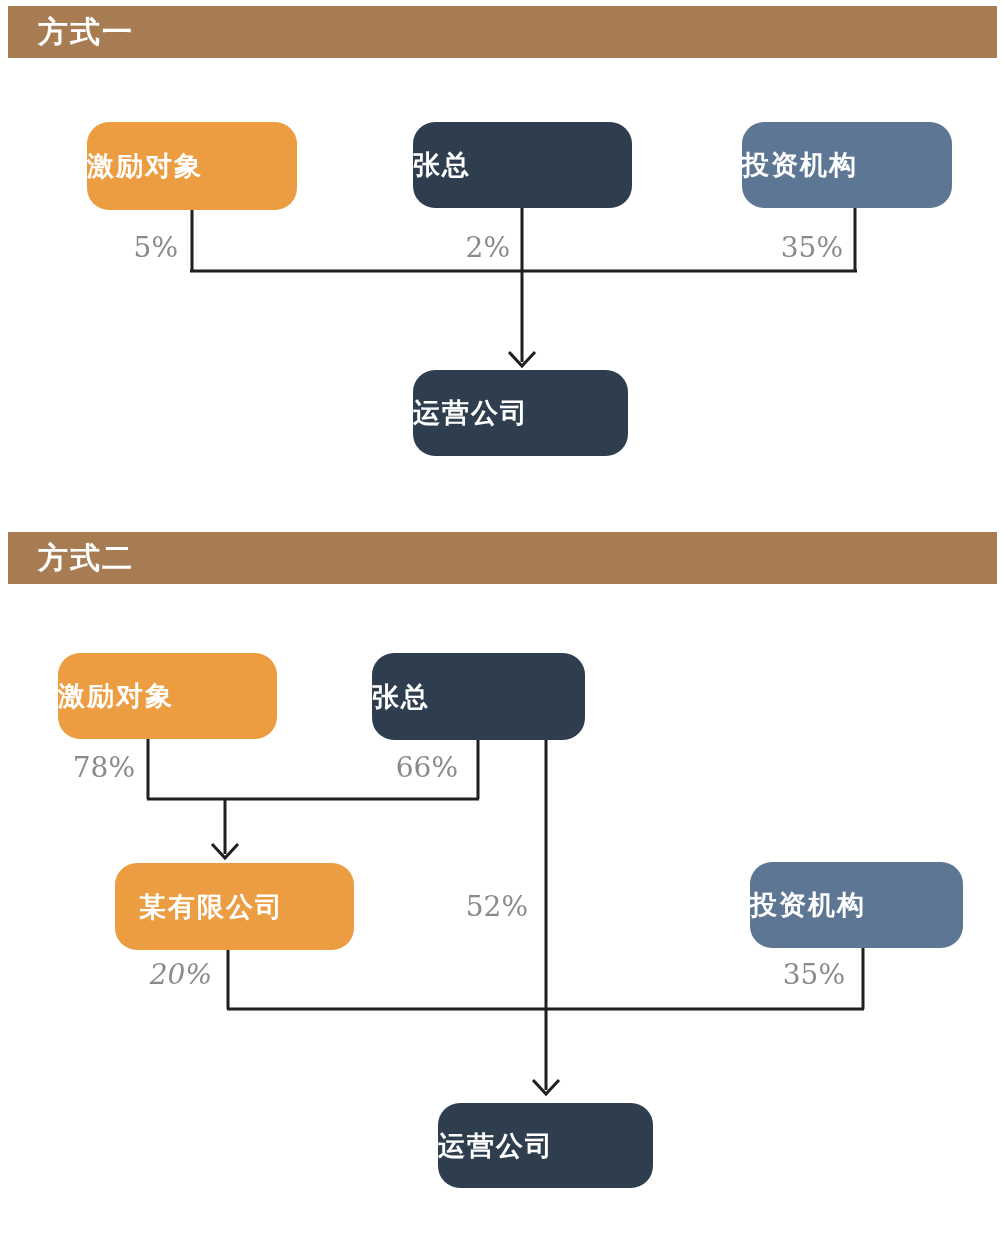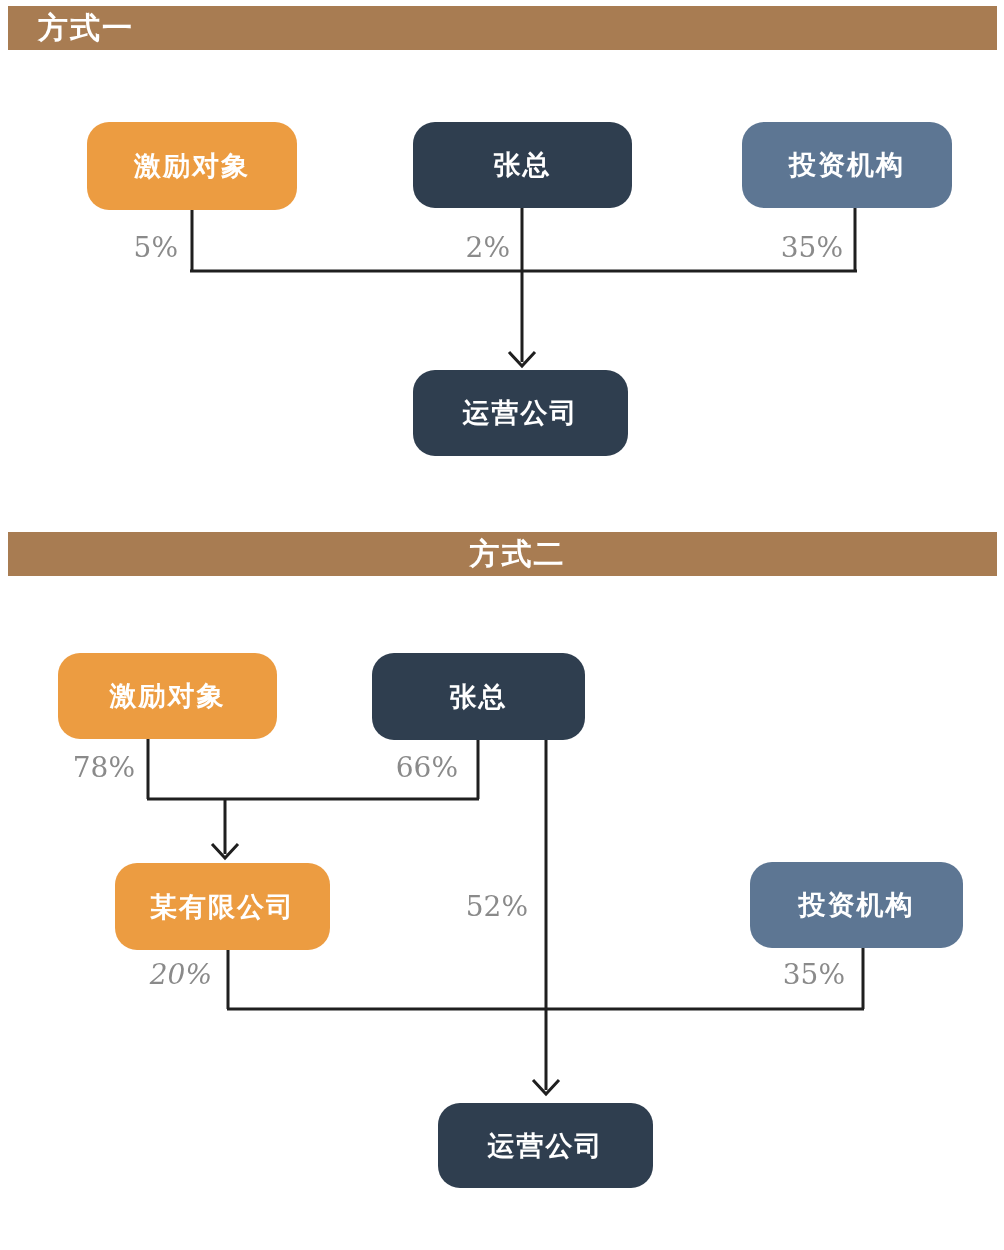--- a/index.html
+++ b/index.html
@@ -5,30 +5,30 @@
   :root{
     --band:#A87C52; --orange:#EC9C41; --navy:#2F3E4F; --slate:#5D7693;
     --line:#1F1F1F; --label_gray:#8A8A8A; --background:#FFFFFF; --text_white:#FFFFFF;
   }
   html,body{margin:0;padding:0;background:var(--background);}
   .canvas{
     position:relative; width:1004px; height:1250px; background:var(--background);
     font-family:"Liberation Sans", sans-serif; overflow:hidden;
   }
   .band{
-    position:absolute; left:8px; width:989px; height:44px;
+    position:absolute; left:8px; width:989px; height:52px;
     background:var(--band); color:var(--text_white);
     display:flex; align-items:center; padding-left:30px; box-sizing:border-box;
     font-size:30px; font-weight:bold; letter-spacing:2px;
   }
   .band.b1{top:6px;}
-  .band.b2{top:532px;justify-content:center;}
+  .band.b2{top:532px;}
   .node{
     position:absolute; border-radius:22px;
-    display:flex; align-items:center; justify-content:center;
+    display:flex; align-items:center; 
     color:var(--text_white); font-size:27px; font-weight:bold; letter-spacing:2px;
   }
   .node.orange{background:var(--orange);}
   .node.navy{background:var(--navy);font-family:Liberation Mono, monospace;}
   .node.slate{background:var(--slate);}
   .pct{
     position:absolute; width:110px; text-align:right;
     font-family:"DejaVu Serif", serif; font-size:28px; line-height:30px;
     color:var(--label_gray);
   }
@@ -78,21 +78,21 @@
   <div class="band b2">
     <span>方式二</span>
   </div>
 
   <div class="node orange" style="left:58px; top:653px; width:219px; height:86px;">
     <span>激励对象</span>
   </div>
   <div class="node navy" style="left:372px; top:653px; width:213px; height:87px;">
     <span>张总</span>
   </div>
-  <div class="node orange" style="left:115px; top:863px; width:215px; height:87px;">
+  <div class="node orange" style="left:115px; top:863px; width:215px; height:87px;padding-left:24px;">
     <span>某有限公司</span>
   </div>
   <div class="node slate" style="left:750px; top:862px; width:213px; height:86px;">
     <span>投资机构</span>
   </div>
   <div class="node navy" style="left:438px; top:1103px; width:215px; height:85px;">
     <span>运营公司</span>
   </div>
 
   <div class="pct" style="left:25px;  top:753px;">78%</div>

